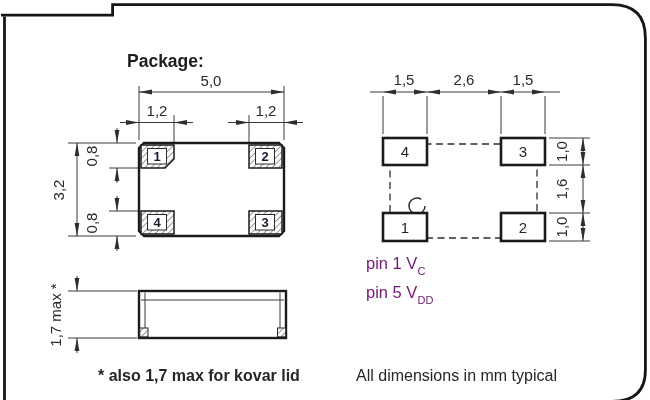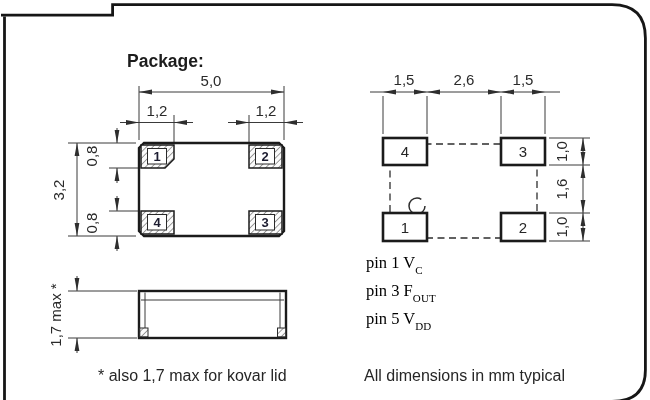--- a/index.html
+++ b/index.html
@@ -8,25 +8,25 @@
     font-family:"Liberation Sans",sans-serif;overflow:hidden;
   }
   .abs{position:absolute;}
   .title{
     left:4px;top:0px;font-size:19px;font-weight:bold;color:#141414;
     letter-spacing:.4px;white-space:nowrap;
   }
   .heading{font-size:17.5px;font-weight:bold;color:#1c1c1c;white-space:nowrap;}
   #heading-package{left:127px;top:31px;margin-top:20px;}
   #heading-solder{left:344px;top:31px;}
-  .pins{left:366px;top:252px;font-size:16.5px;color:#000000;line-height:22.5px;font-family:Liberation Serif, serif;}
+  .pins{left:366px;top:252px;font-size:16.5px;color:#701a75;line-height:22.5px;}
   .pins sub{font-size:11px;position:relative;top:2px;letter-spacing:.2px;}
   .footnote{font-size:16px;color:#262626;white-space:nowrap;}
-  #footnote-kovar{left:98px;top:367px;}
-  #footnote-units{left:364px;top:367px;}
+  #footnote-kovar{left:98px;top:367px;font-weight:bold;}
+  #footnote-units{left:356px;top:367px;}
   svg text{font-family:"Liberation Sans",sans-serif;}
   .dimtxt{font-size:15px;fill:#2a2a2a;}
   .boxnum{font-size:13px;font-weight:bold;fill:#1c1c30;}
   .padnum{font-size:15px;fill:#262626;}
 </style>
 </head>
 <body>
 
 <div id="stage">
 
@@ -174,19 +174,18 @@
         <text class="dimtxt" x="567" y="189" transform="rotate(-90 567 189)">1,6</text>
         <text class="dimtxt" x="567" y="227" transform="rotate(-90 567 227)">1,0</text>
       </g>
     </g>
   </svg>
 
   <div class="abs heading" id="heading-package">Package:</div>
 
   <div class="abs pins">
     <div><span>pin 1 V</span><sub>C</sub></div>
-    <div><span>pin 3 F</span><sub>OUT</sub></div>
     <div><span>pin 5 V</span><sub>DD</sub></div>
   </div>
 
   <div class="abs footnote" id="footnote-kovar">* also 1,7 max for kovar lid</div>
   <div class="abs footnote" id="footnote-units">All dimensions in mm typical</div>
 </div>
 
 </body></html>

